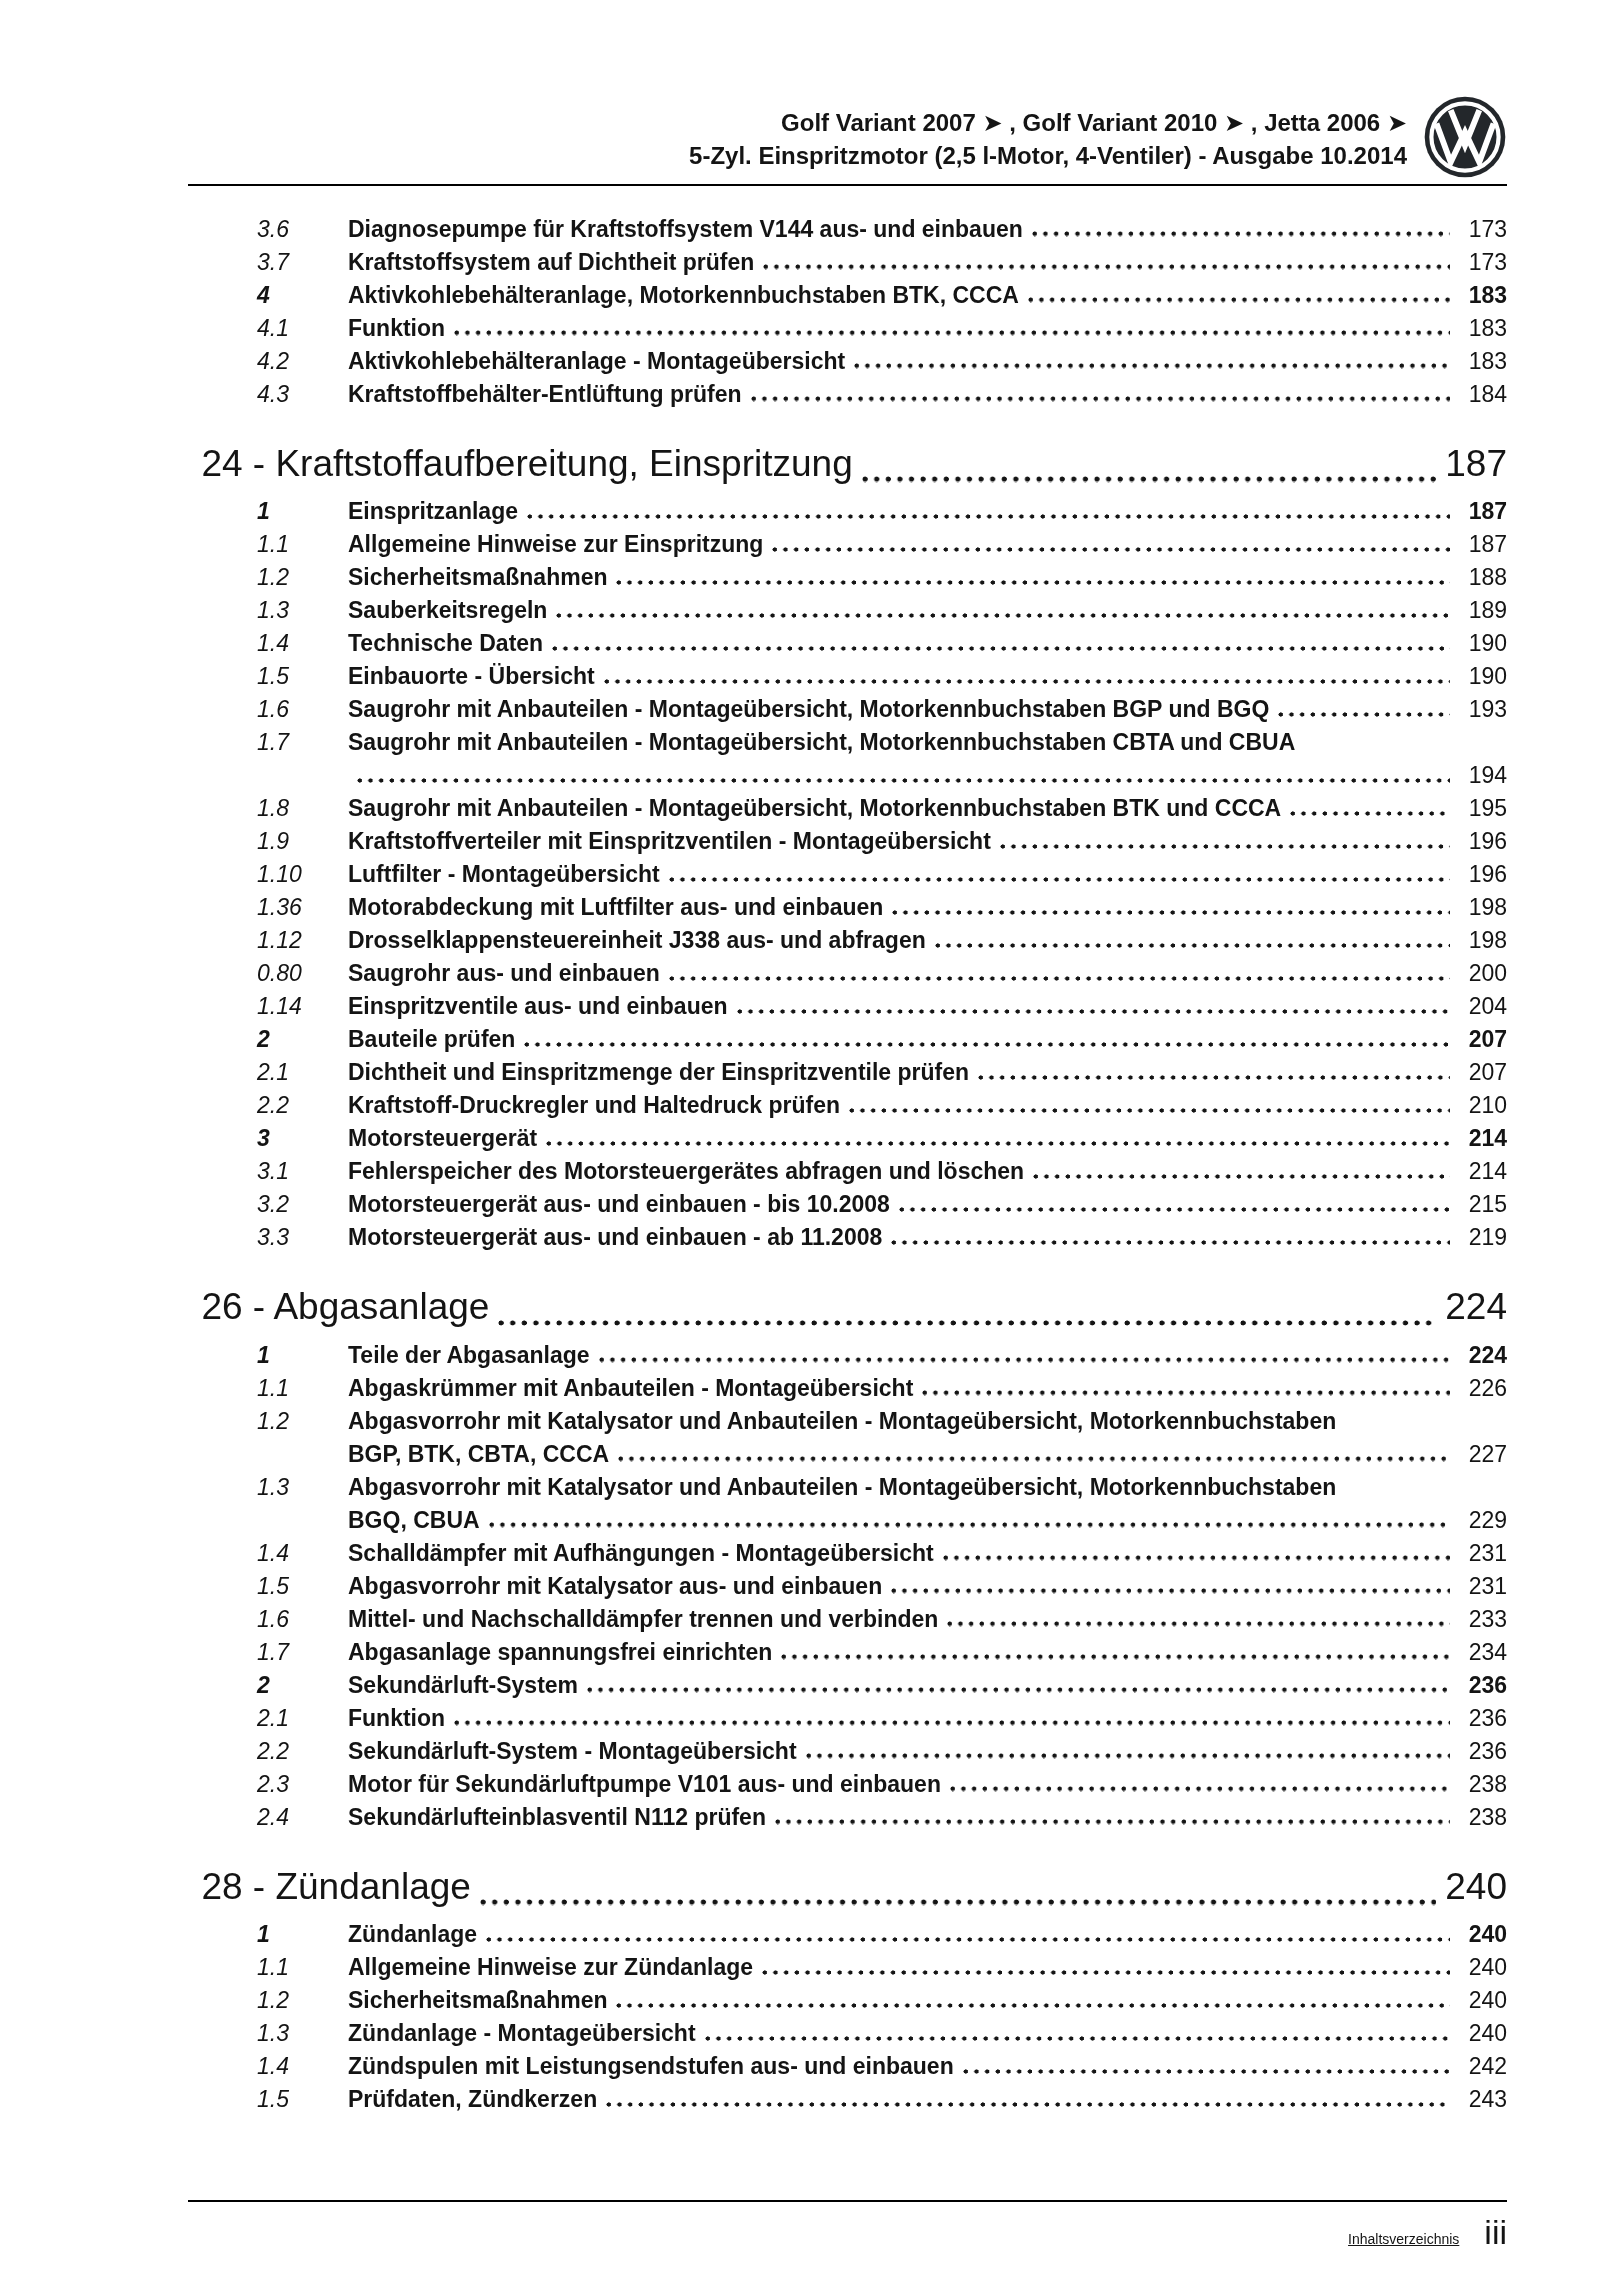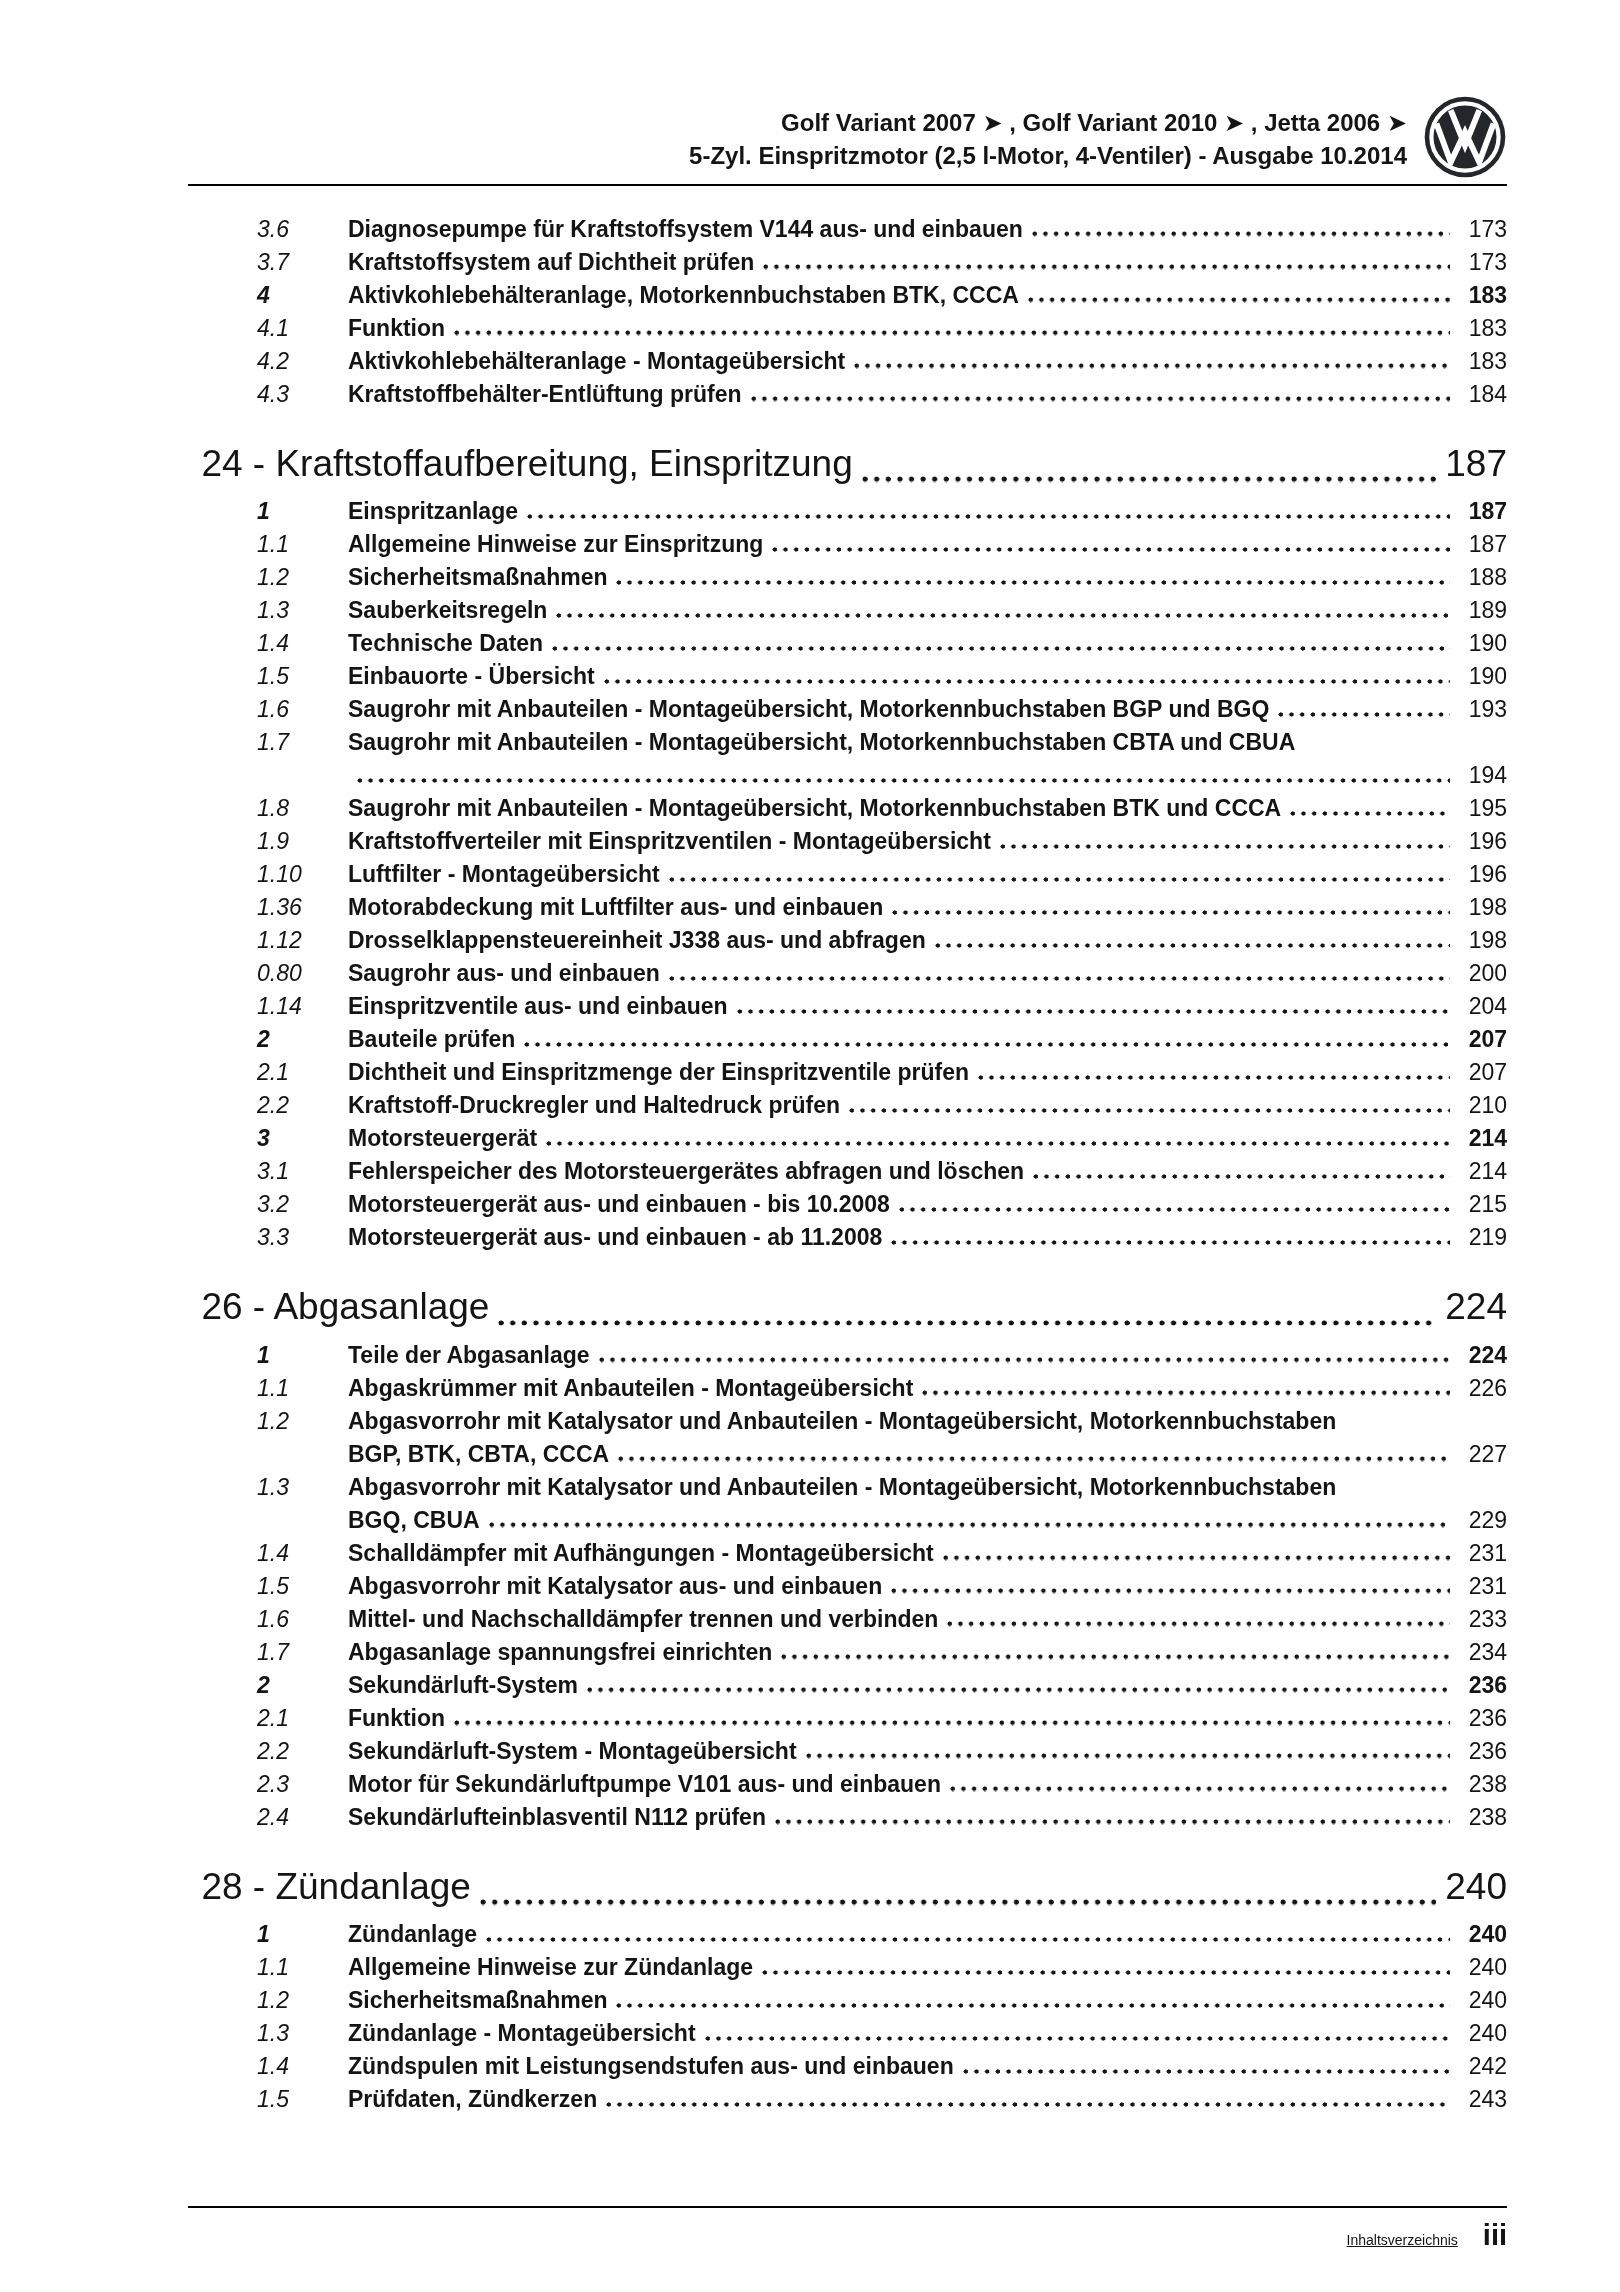--- a/index.html
+++ b/index.html
@@ -99,21 +99,21 @@
   .footer { margin-top: auto; }
   .footer-rule { border-top: 2.7px solid #000; }
   .footer-content {
     display: flex;
     justify-content: flex-end;
     align-items: baseline;
     gap: 25px;
     padding-top: 10.7px;
   }
   .footer-label { font-size: 14px; text-decoration: underline; }
-  .footer-page  { font-size: 29px; font-weight: 700; }
+  .footer-page  { font-size: 34px; font-weight: 400; }
 </style>
 </head>
 <body>
 
 <div class="page">
 
   <div class="header">
     <div class="header-text">
       <div>Golf Variant 2007 ➤ , Golf Variant 2010 ➤ , Jetta 2006 ➤</div>
       <div>5-Zyl. Einspritzmotor (2,5 l-Motor, 4-Ventiler) - Ausgabe 10.2014</div>

